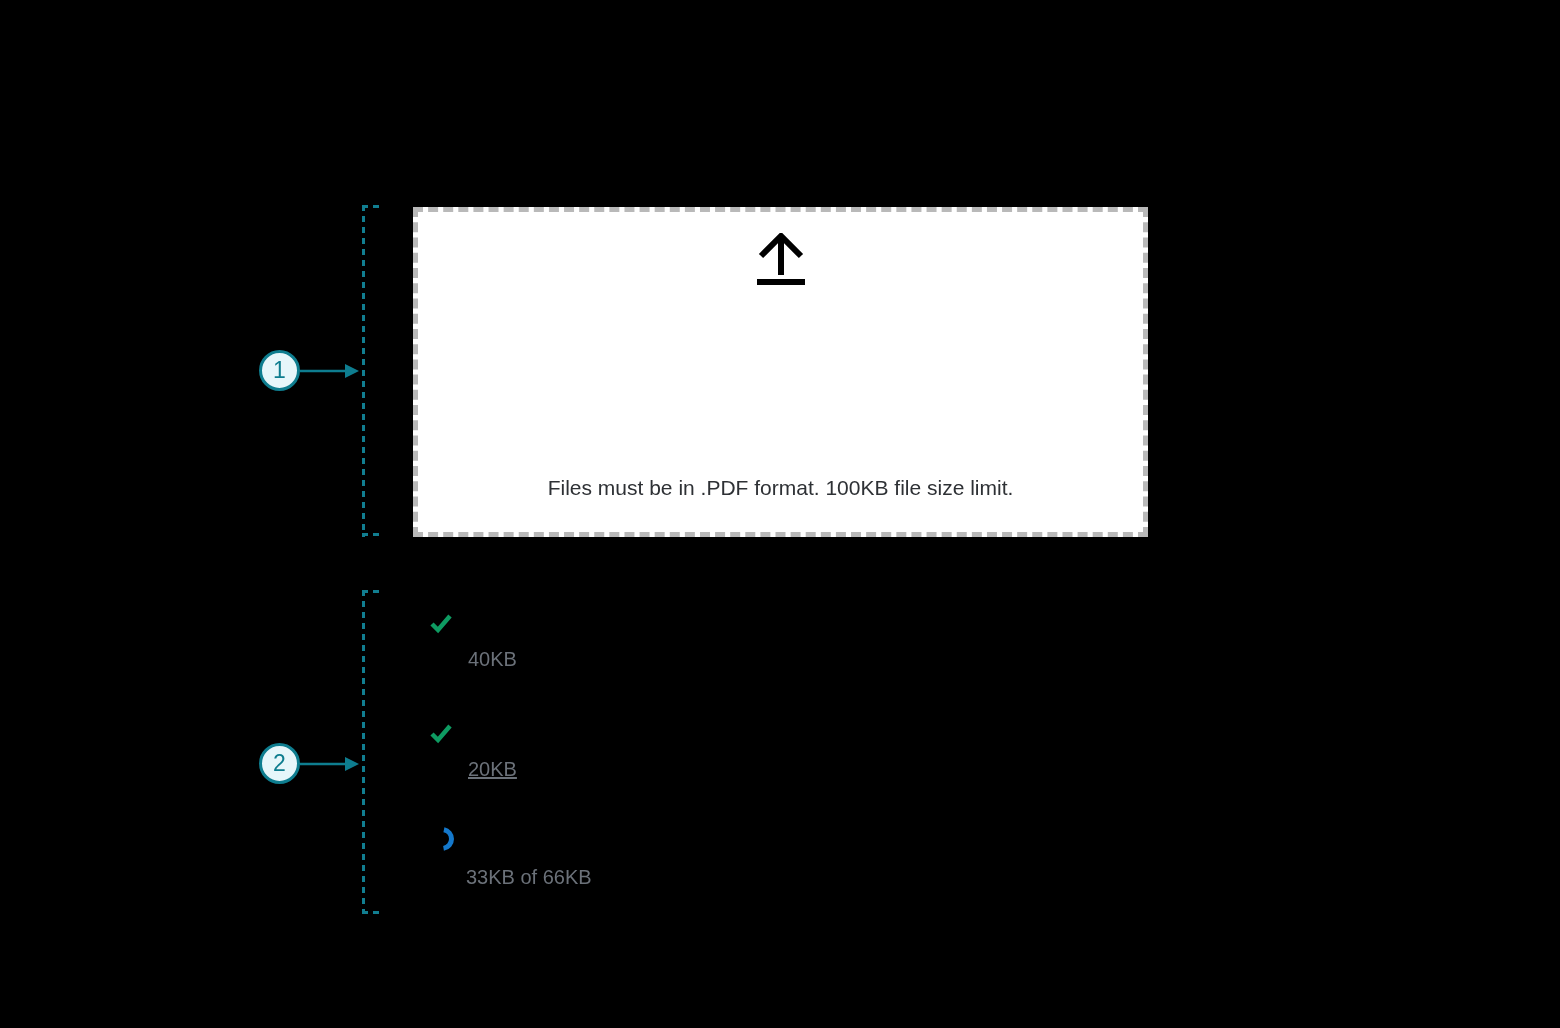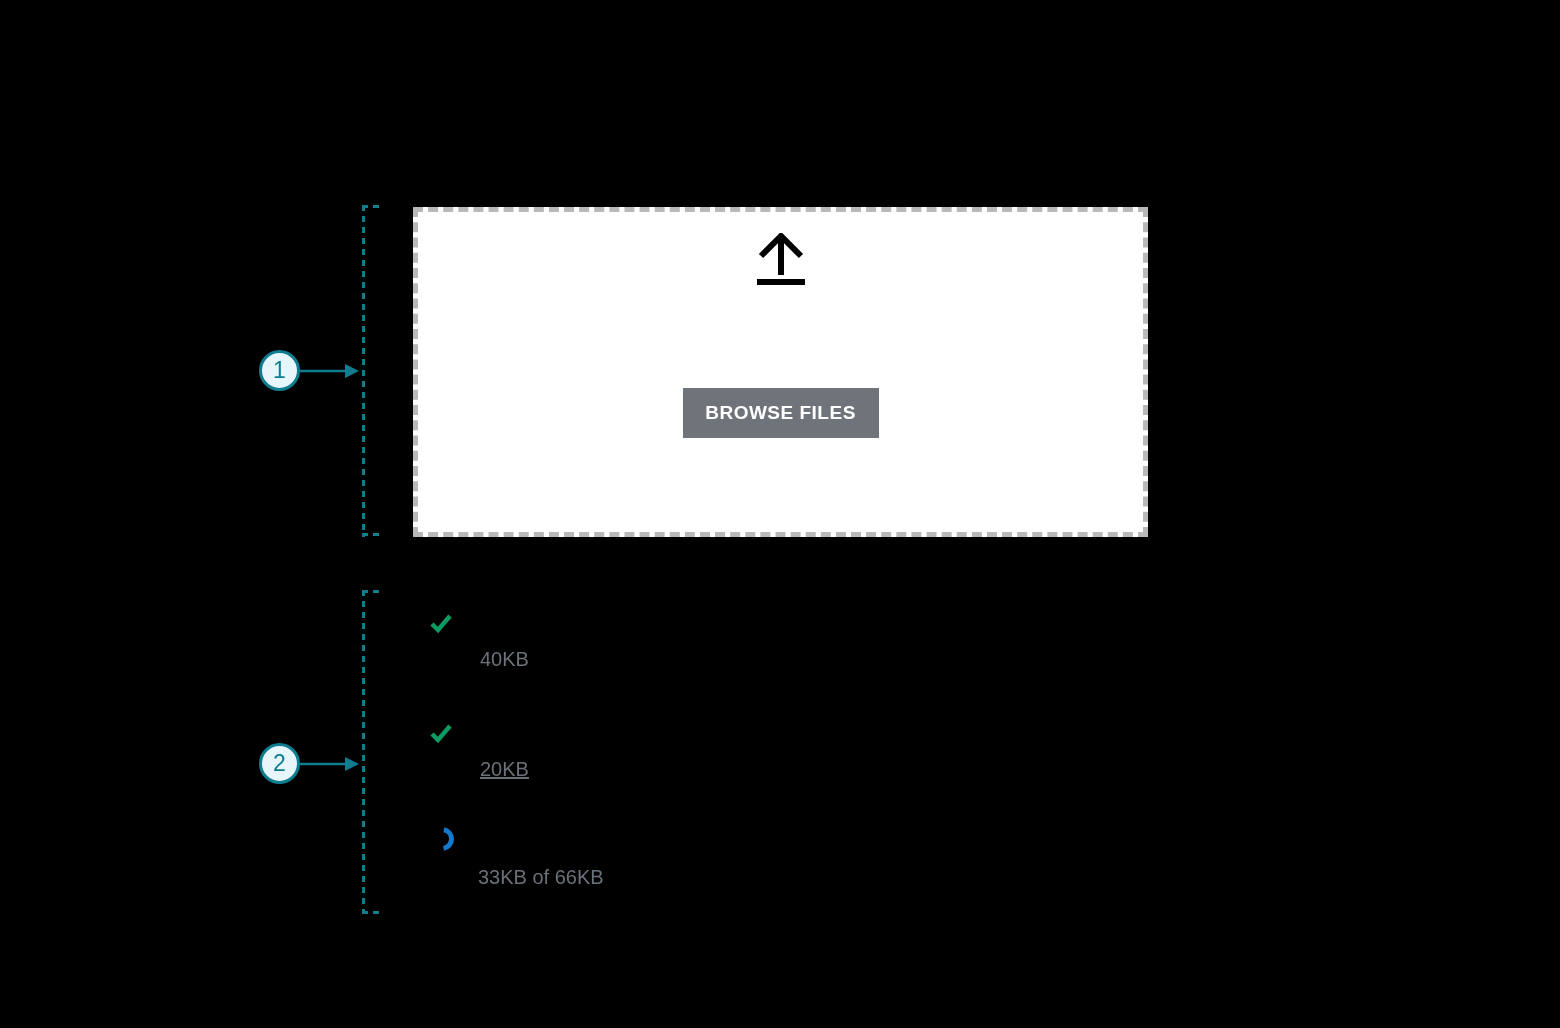--- a/index.html
+++ b/index.html
@@ -78,21 +78,20 @@
     text-align: center;
     font-size: 21px;
     color: #2e3135;
   }
 
   
   .size-label {
     font-size: 20px;
     color: #6b7179;
     white-space: nowrap;
-    margin-left: 12px;
   }
 </style>
 </head>
 <body>
 
 <div>
   <div class="abs bracket-tick" style="left:362px; top:205px;"></div>
   <div class="abs bracket-vline" style="left:362px; top:205px; height:332px;"></div>
   <div class="abs bracket-tick" style="left:362px; top:533px;"></div>
 </div>
@@ -108,22 +107,22 @@
 </div>
 
 <div class="abs dropzone">
   <svg class="abs" style="left:50%; transform:translateX(-50%); top:21px;" width="50" height="54" viewBox="0 0 50 54">
     <path d="M5 23 L25 3 L45 23" fill="none" stroke="#000000" stroke-width="6"></path>
     <line x1="25" y1="7" x2="25" y2="42" stroke="#000000" stroke-width="6"></line>
     <rect x="1" y="46" width="48" height="6" fill="#000000"></rect>
   </svg>
 
 
-  <button class="browse-btn">BROWSE FILES</button>
 
+  <div class="abs dropzone-hint">Files must be in .PDF format. 100KB file size limit.</div>
 </div>
 
 <div>
   <div class="abs bracket-tick" style="left:362px; top:590px;"></div>
   <div class="abs bracket-vline" style="left:362px; top:590px; height:324px;"></div>
   <div class="abs bracket-tick" style="left:362px; top:911px;"></div>
 </div>
 
 <div>
   <div class="abs callout-circle" style="left:259px; top:743px;">

